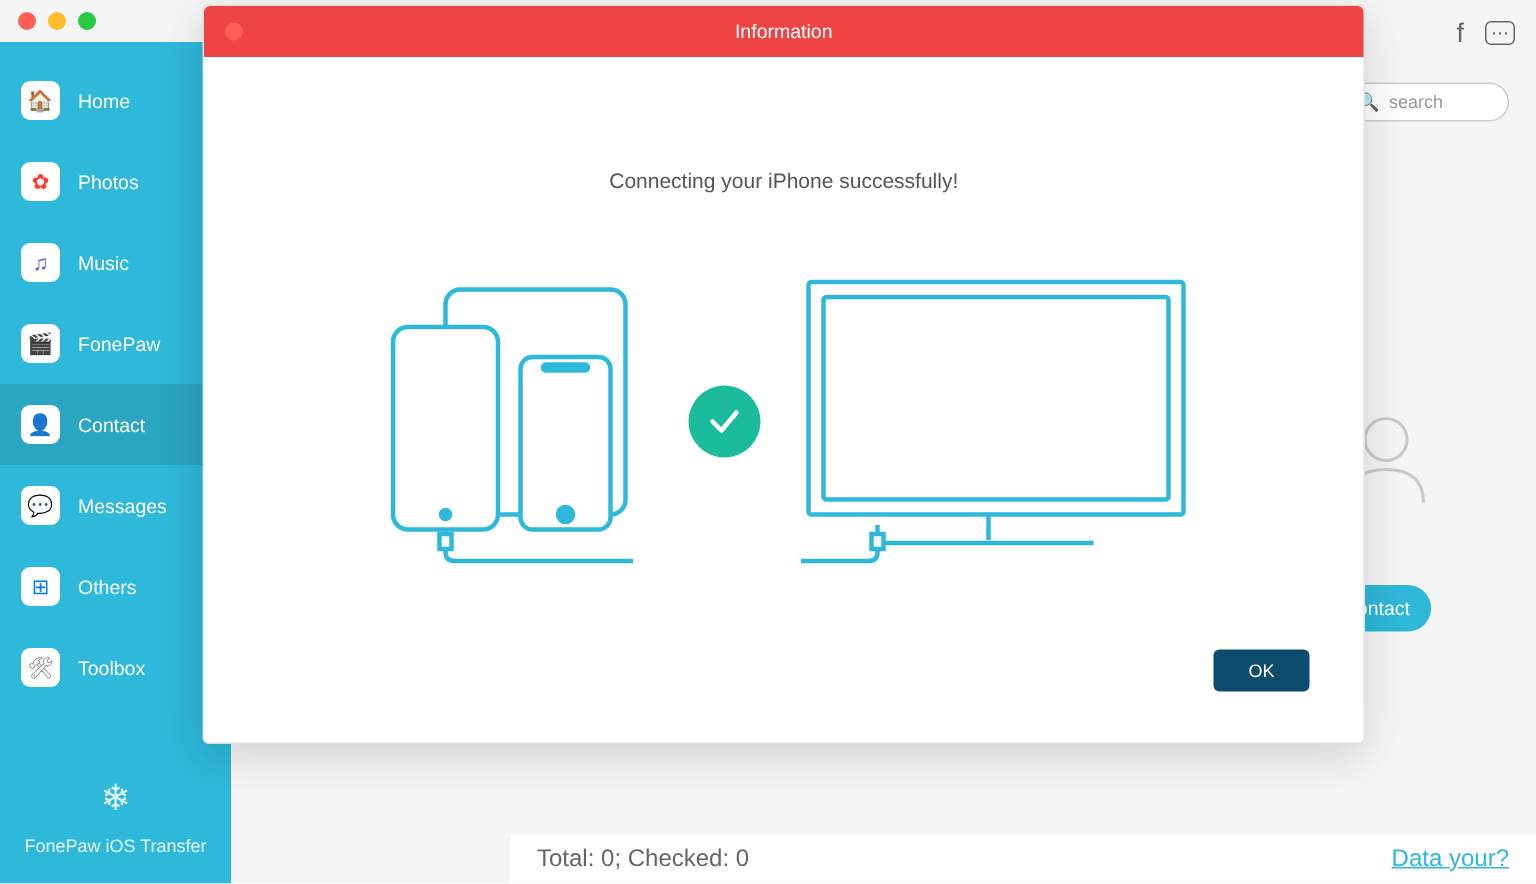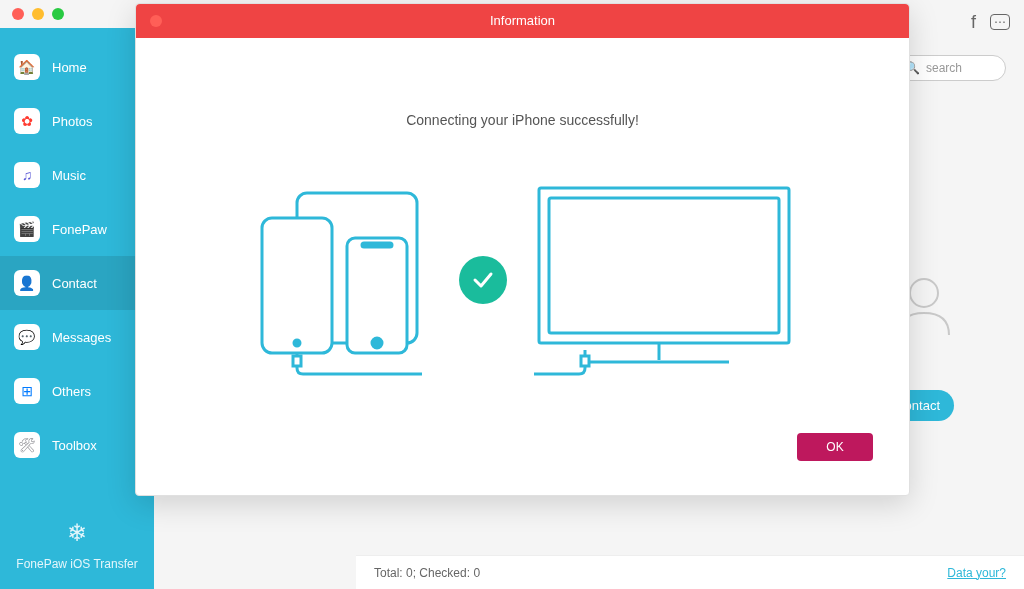--- a/index.html
+++ b/index.html
@@ -22,30 +22,30 @@
     .main-top { position: absolute; right: 0; top: 0; height: 44px; display: flex; align-items: center; padding: 0 14px; gap: 14px; }
     .top-icon { color: #666; font-size: 18px; }
     
     .search { position: absolute; right: 18px; top: 55px; width: 112px; height: 26px; border: 1px solid #ccc; border-radius: 13px; display: flex; align-items: center; padding: 0 10px; font-size: 12px; color: #999; background: #fff; }
     .search .mag { margin-right: 6px; color: #666; }
     
     .contact-placeholder { position: absolute; right: 55px; top: 265px; width: 90px; text-align: center; }
     .contact-placeholder svg { stroke: #c9c9c9; }
     .add-contact-btn { position: absolute; right: 70px; top: 390px; background: #2eb8d9; color: #fff; padding: 8px 14px; border-radius: 18px; font-size: 13px; }
     
-    .status-bar { position: absolute; left: 356px; right: 0; bottom: 0; height: 34px; display: flex; align-items: center; justify-content: space-between; padding: 0 18px; font-size: 12px; color: #666; border-top: 1px solid #eee; background: #fff; }
+    .status-bar { position: absolute; left: 340px; right: 0; bottom: 0; height: 34px; display: flex; align-items: center; justify-content: space-between; padding: 0 18px; font-size: 16px; color: #666; border-top: 1px solid #eee; background: #fff; }
     .status-bar a { color: #2eb8d9; text-decoration: underline; }
     
     .modal { position: absolute; left: 135px; top: 3px; width: 775px; height: 493px; background: #fff; border: 1px solid #e0e0e0; border-radius: 4px; box-shadow: 0 8px 30px rgba(0,0,0,0.15); z-index: 10; }
     .modal-title { height: 34px; background: #ef4444; color: #fff; text-align: center; line-height: 34px; font-size: 13px; border-radius: 4px 4px 0 0; position: relative; }
     .modal-close { position: absolute; left: 14px; top: 11px; width: 12px; height: 12px; border-radius: 50%; background: #ff5f57; cursor: pointer; }
     .modal-msg { text-align: center; font-size: 14px; color: #555; padding: 74px 0 30px; font-weight: 500; }
     .modal-illus { display: flex; align-items: center; justify-content: center; padding: 0 40px; gap: 12px; margin-top: 20px; }
     .checkmark { width: 48px; height: 48px; border-radius: 50%; background: #1abc9c; display: flex; align-items: center; justify-content: center; color: #fff; font-size: 24px; flex-shrink: 0; }
-    .ok-btn { position: absolute; right: 36px; bottom: 34px; width: 76px; height: 28px; background: #be185d; color: #fff; border-radius: 4px; display: flex; align-items: center; justify-content: center; font-size: 12px; cursor: pointer; }
+    .ok-btn { position: absolute; right: 36px; bottom: 34px; width: 64px; height: 28px; background: #0c4a6e; color: #fff; border-radius: 4px; display: flex; align-items: center; justify-content: center; font-size: 12px; cursor: pointer; }
     
     .illus-devices svg, .illus-monitor svg { stroke: #2eb8d9; }
   </style>
 </head>
 <body>
 
 <div class="traffic-lights">
   <div class="tl tl-red"></div>
   <div class="tl tl-yellow"></div>
   <div class="tl tl-green"></div>

